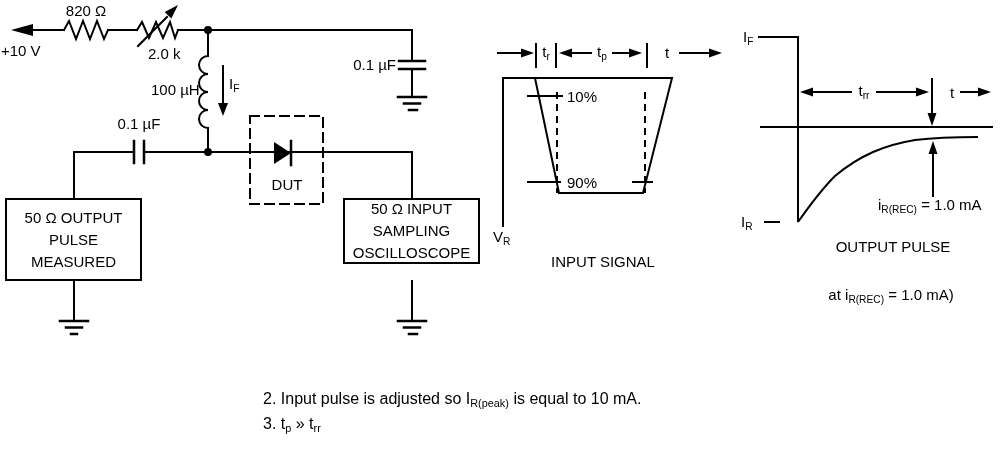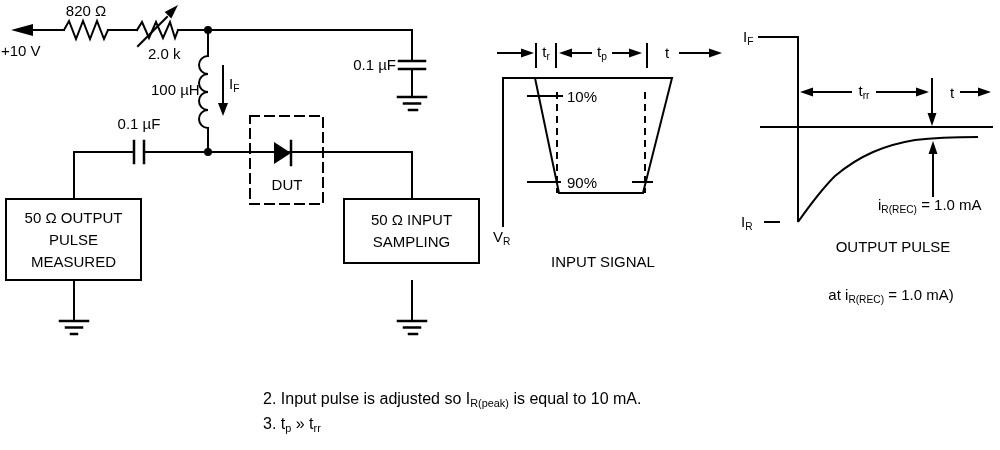--- a/index.html
+++ b/index.html
@@ -89,20 +89,21 @@
   <div class="lbl ctr" style="left:287px;top:176px">DUT</div>
 
   <div class="box" style="left:5px;top:198px;width:137px;height:83px">
     <span>50 Ω OUTPUT</span>
     <span>PULSE</span>
     <span>MEASURED</span>
   </div>
   <div class="box" style="left:343px;top:198px;width:137px;height:66px">
     <span>50 Ω INPUT</span>
     <span>SAMPLING</span>
+    <span>OSCILLOSCOPE</span>
   </div>
 
   <div class="lbl ctr" style="left:546px;top:43px"><span>t</span><span class="sub">r</span></div>
   <div class="lbl ctr" style="left:602px;top:43px"><span>t</span><span class="sub">p</span></div>
   <div class="lbl" style="left:665px;top:44px">t</div>
   <div class="lbl" style="left:567px;top:88px">10%</div>
   <div class="lbl" style="left:567px;top:174px">90%</div>
   <div class="lbl" style="left:493px;top:228px"><span>V</span><span class="sub">R</span></div>
   <div class="lbl ctr" style="left:603px;top:253px">INPUT SIGNAL</div>
 

